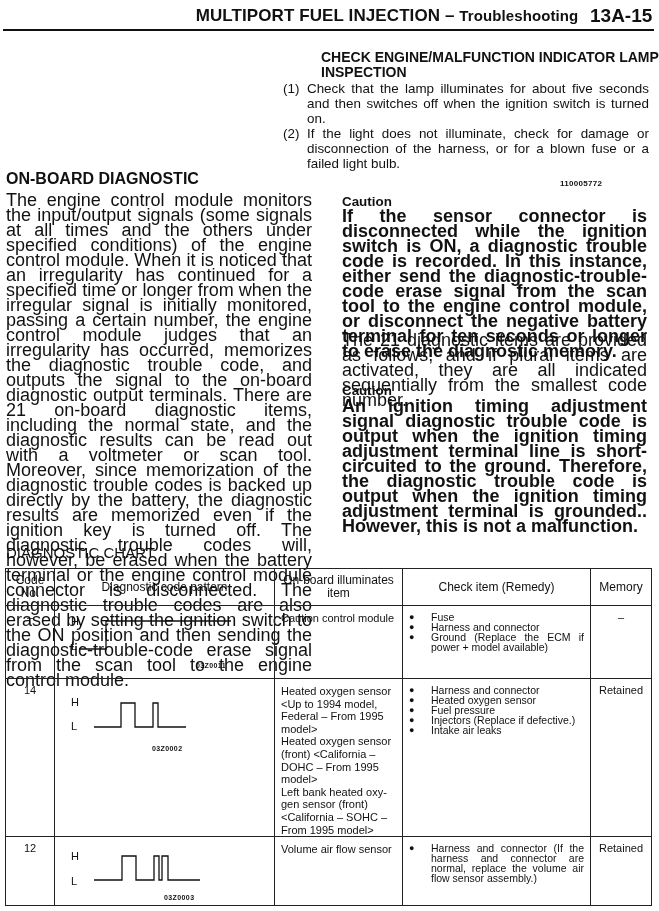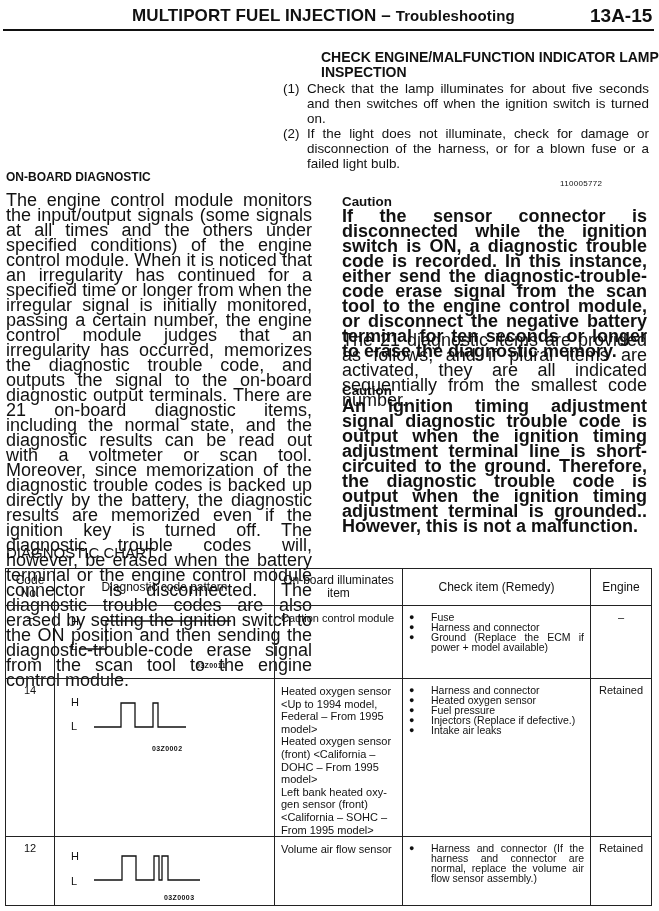--- a/index.html
+++ b/index.html
@@ -2,40 +2,40 @@
 <html><head>
 <meta charset="utf-8">
 <style>
   html, body { margin: 0; padding: 0; background: #ffffff; }
   body {
     width: 659px; height: 911px; position: relative; overflow: hidden;
     font-family: "Liberation Sans", sans-serif; color: #111;
   }
   .abs { position: absolute; }
   .header-title {
-    left: 132px; top: 6px; width: 470px;
-    font-size: 17px; font-weight: bold; letter-spacing: 0.1px; white-space: nowrap;
+    left: 152px; top: 6px; width: 470px;
+    font-size: 17px; font-weight: bold; letter-spacing: 0.1px; white-space: nowrap; text-align: center;
   }
   .header-title .sub { font-size: 15px; }
   .header-page { left: 590px; top: 5px; font-size: 19px; font-weight: bold; }
   .header-rule { left: 3px; top: 29px; width: 651px; height: 2px; background: #111; }
 
   .h2 { font-weight: bold; font-size: 14px; line-height: 15px; }
   .para {
     font-size: 18px; line-height: 15px; text-align: justify;
   }
 
   .lamp-head { left: 285px; top: 50px; width: 360px; margin-left: 36px; }
   .lamp-list { left: 283px; top: 81px; width: 366px; margin: 0; padding: 0; list-style: none; }
   .lamp-list li { display: flex; font-size: 13.4px; line-height: 15px; text-align: justify; margin-bottom: 0; }
   .lamp-list .num { width: 24px; flex: none; }
   .lamp-list .txt { flex: 1; }
-  .fig-code-r { left: 560px; top: 179px; font-size: 8px; font-weight: normal; letter-spacing: 0.3px; }
-
-  .obd-head { left: 6px; top: 170px; font-size: 12px; font-weight: bold; }
+  .fig-code-r { left: 560px; top: 179px; font-size: 8px; font-weight: bold; letter-spacing: 0.3px; }
+
+  .obd-head { left: 6px; top: 170px; font-size: 16px; font-weight: bold; }
   .obd-body { left: 6px; top: 193px; width: 306px; }
 
   .caution1-label { left: 342px; top: 194px; font-size: 13.4px; font-weight: bold; }
   .caution1-text { left: 342px; top: 209px; width: 305px; font-weight: bold; }
   .items-text { left: 342px; top: 333px; width: 305px; }
   .caution2-label { left: 342px; top: 383px; font-size: 13.4px; font-weight: bold; }
   .caution2-text { left: 342px; top: 399px; width: 305px; font-weight: bold; }
 
   .chart-head { left: 6px; top: 544px; font-size: 15px; font-weight: normal; }
 
@@ -99,21 +99,21 @@
       <col style="width:128px">
       <col style="width:188px">
       <col style="width:61px">
   </colgroup>
   <thead>
     <tr>
       <th>Code No.</th>
       <th>Diagnostic code pattern</th>
       <th>On-board illuminates item</th>
       <th>Check item (Remedy)</th>
-      <th>Engine</th>
+      <th>Memory</th>
     </tr>
   </thead>
   <tbody>
 
     <tr style="height:73px">
       <td class="code">–</td>
       <td class="pattern">
         <span class="wave-label" style="left:16px;top:10px">H</span>
         <span class="wave-label" style="left:16px;top:35px">L</span>
         <svg class="wave" style="left:0;top:0" width="220" height="73">

